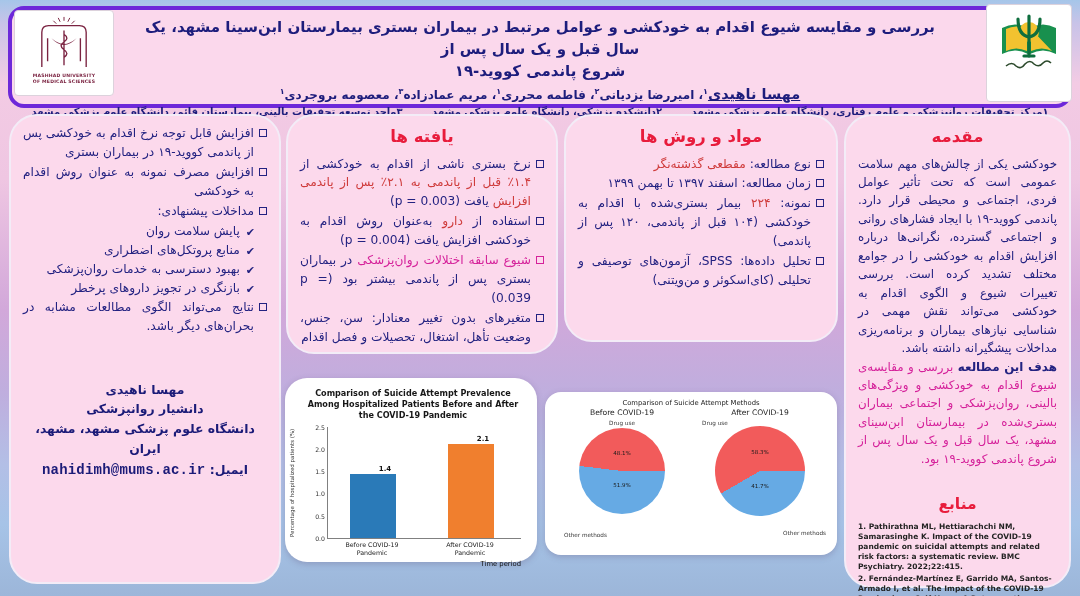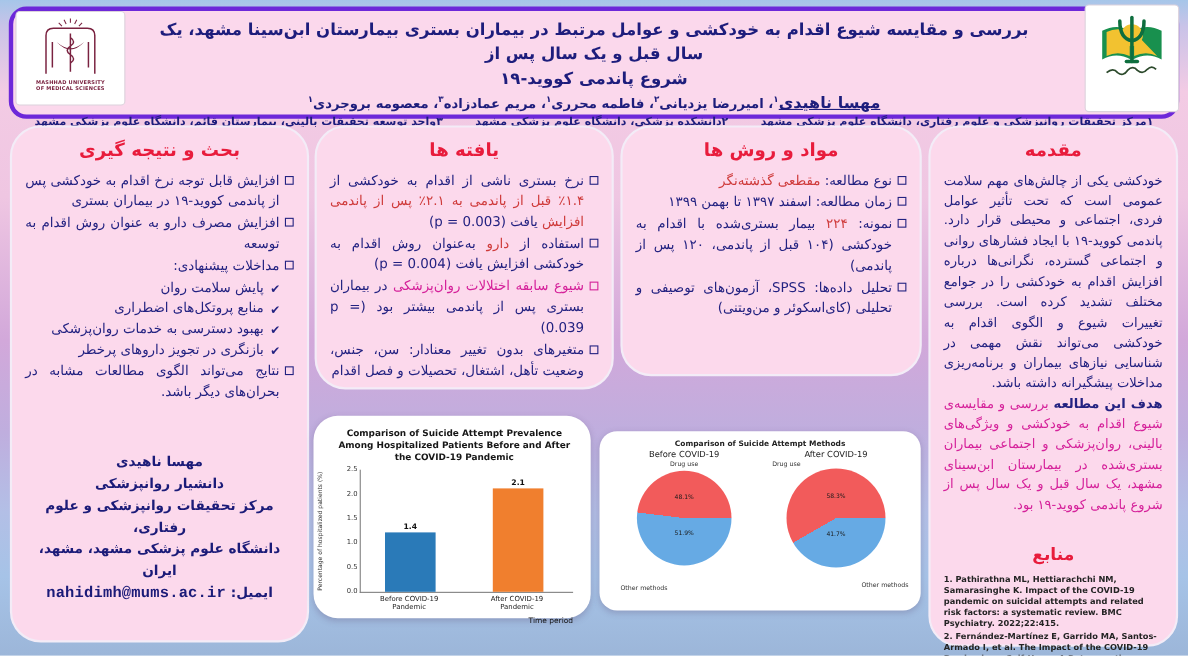--- a/index.html
+++ b/index.html
@@ -63,29 +63,29 @@
   
   .chartcard { background:#fff; border-radius:22px; box-shadow:0 2px 6px rgba(90,70,110,.28); }
   .card-bar { left:285px; top:378px; width:252px; height:184px; }
   .card-pie { left:545px; top:392px; width:292px; height:163px; border-radius:16px; }
 
   .bc-title { font-weight:bold; font-size:8.1px; color:#171717; text-align:center; margin:10px 10px 4px 14px; line-height:1.35; }
   .bc-area { position:relative; margin:6px 16px 0 42px; height:112px; }
   .bc-plot { position:relative; height:112px; border-left:1px solid #808080; border-bottom:1px solid #808080; }
   .ytick { position:absolute; right:100%; margin-right:3px; font-size:6.2px; color:#333; transform:translateY(50%); }
   .bc-ylabel { position:absolute; left:-38px; top:-4px; height:120px; writing-mode:vertical-rl; transform:rotate(180deg); font-size:5.5px; color:#333; text-align:center; }
-  .bar-col { position:absolute; bottom:0; width:46px; }
+  .bar-col { position:absolute; bottom:0; width:46px;padding-left:12px; }
   .bar-col .bar-val { position:absolute; bottom:100%; width:100%; text-align:center; font-size:7px; color:#111; margin-bottom:1px; font-weight:bold; }
   .b0 { left:22px; } .b1 { left:120px; }
   .bc-cats { position:relative; height:18px; margin:2px 16px 0 42px; }
   .bc-cat { position:absolute; width:92px; text-align:center; font-size:6.3px; color:#222; line-height:1.35; }
   .c0 { left:-1px; } .c1 { left:97px; }
   .bc-xlabel { text-align:right; margin:1px 16px 0 42px; font-size:6.8px; color:#111; }
 
-  .pie-title { font-weight:bold; font-size:6.8px; color:#222; text-align:center; margin-top:7px; }
+  .pie-title { font-weight:normal; font-size:6.8px; color:#222; text-align:center; margin-top:7px; }
   .pie-row { display:flex; justify-content:space-around; padding:0 8px; }
   .pie-group { position:relative; width:132px; height:132px; }
   .pie-sub { text-align:center; font-size:7.6px; color:#222; margin-top:1px; }
   .pie-disc { width:86px; height:86px; border-radius:50%; margin:11px auto 0 auto; position:relative; }
   .g1 .pie-disc { width:90px; height:90px; margin-top:9px; }
   .pie-lab { position:absolute; font-size:5.7px; color:#333; }
   .g0 .lab-top { top:13px; left:50%; transform:translateX(-50%); }
   .g0 .lab-bot { bottom:1px; left:8px; }
   .g1 .lab-top { top:13px; left:8px; }
   .g1 .lab-bot { bottom:3px; right:0px; }
@@ -141,28 +141,27 @@
         <path d="M22 9 Q22 25 33 27"></path>
         <path d="M44 9 Q44 25 33 27"></path>
         <path d="M28 46 H38"></path>
       </g>
       <path d="M10 56 q6 -5 10 0 q5 4 9 -2 q5 -5 9 0 q5 4 9 -1 q4 -4 8 0" stroke="#2c4a2c" stroke-width="1.6" fill="none"></path>
     </svg>
   </span>
 </div>
 
 <div class="abs pbox box-discussion">
-  <div class="sec-title">بحث و نتیجه گیری</div>
   <div class="row">
     <span class="cb"></span>
     <span class="rt">افزایش قابل توجه نرخ اقدام به خودکشی پس از پاندمی کووید-۱۹ در بیماران بستری</span>
   </div>
   <div class="row">
     <span class="cb"></span>
-    <span class="rt">افزایش مصرف دارو به عنوان روش اقدام به توسعه</span>
+    <span class="rt">افزایش مصرف نمونه به عنوان روش اقدام به خودکشی</span>
   </div>
   <div class="row">
     <span class="cb"></span>
     <span class="rt">مداخلات پیشنهادی:</span>
   </div>
   <div class="chk">
     <span class="mark">✔</span>
     <span>پایش سلامت روان</span>
   </div>
   <div class="chk">
@@ -177,21 +176,20 @@
     <span class="mark">✔</span>
     <span>بازنگری در تجویز داروهای پرخطر</span>
   </div>
   <div class="row">
     <span class="cb"></span>
     <span class="rt">نتایج می‌تواند الگوی مطالعات مشابه در بحران‌های دیگر باشد.</span>
   </div>
   <div class="contact">
     <div>مهسا ناهیدی</div>
     <div>دانشیار روانپزشکی</div>
-    <div>مرکز تحقیقات روانپزشکی و علوم رفتاری،</div>
     <div>دانشگاه علوم پزشکی مشهد، مشهد، ایران</div>
     <div class="email-line">
       <span>ایمیل:</span>
       <span class="email">nahidimh@mums.ac.ir</span>
     </div>
   </div>
 </div>
 
 <div class="abs pbox box-findings">
   <div class="sec-title">یافته ها</div>
@@ -251,21 +249,21 @@
   <div class="bc-title">Comparison of Suicide Attempt Prevalence Among Hospitalized Patients Before and After the COVID-19 Pandemic</div>
   <div class="bc-area">
     <div class="bc-ylabel">Percentage of hospitalized patients (%)</div>
     <div class="bc-plot">
       <span class="ytick" style="bottom:0%">0.0</span>
       <span class="ytick" style="bottom:20%">0.5</span>
       <span class="ytick" style="bottom:40%">1.0</span>
       <span class="ytick" style="bottom:60%">1.5</span>
       <span class="ytick" style="bottom:80%">2.0</span>
       <span class="ytick" style="bottom:100%">2.5</span>
-      <div class="bar-col b0" style="height: 54px; background: rgb(42, 122, 184);">
+      <div class="bar-col b0" style="height: 64px; background: rgb(42, 122, 184);">
         <span class="bar-val">1.4</span>
       </div>
       <div class="bar-col b1" style="height: 94.1px; background: rgb(240, 127, 46);">
         <span class="bar-val">2.1</span>
       </div>
     </div>
   </div>
   <div class="bc-cats">
     <div class="bc-cat c0">
       <div>Before COVID-19</div>

